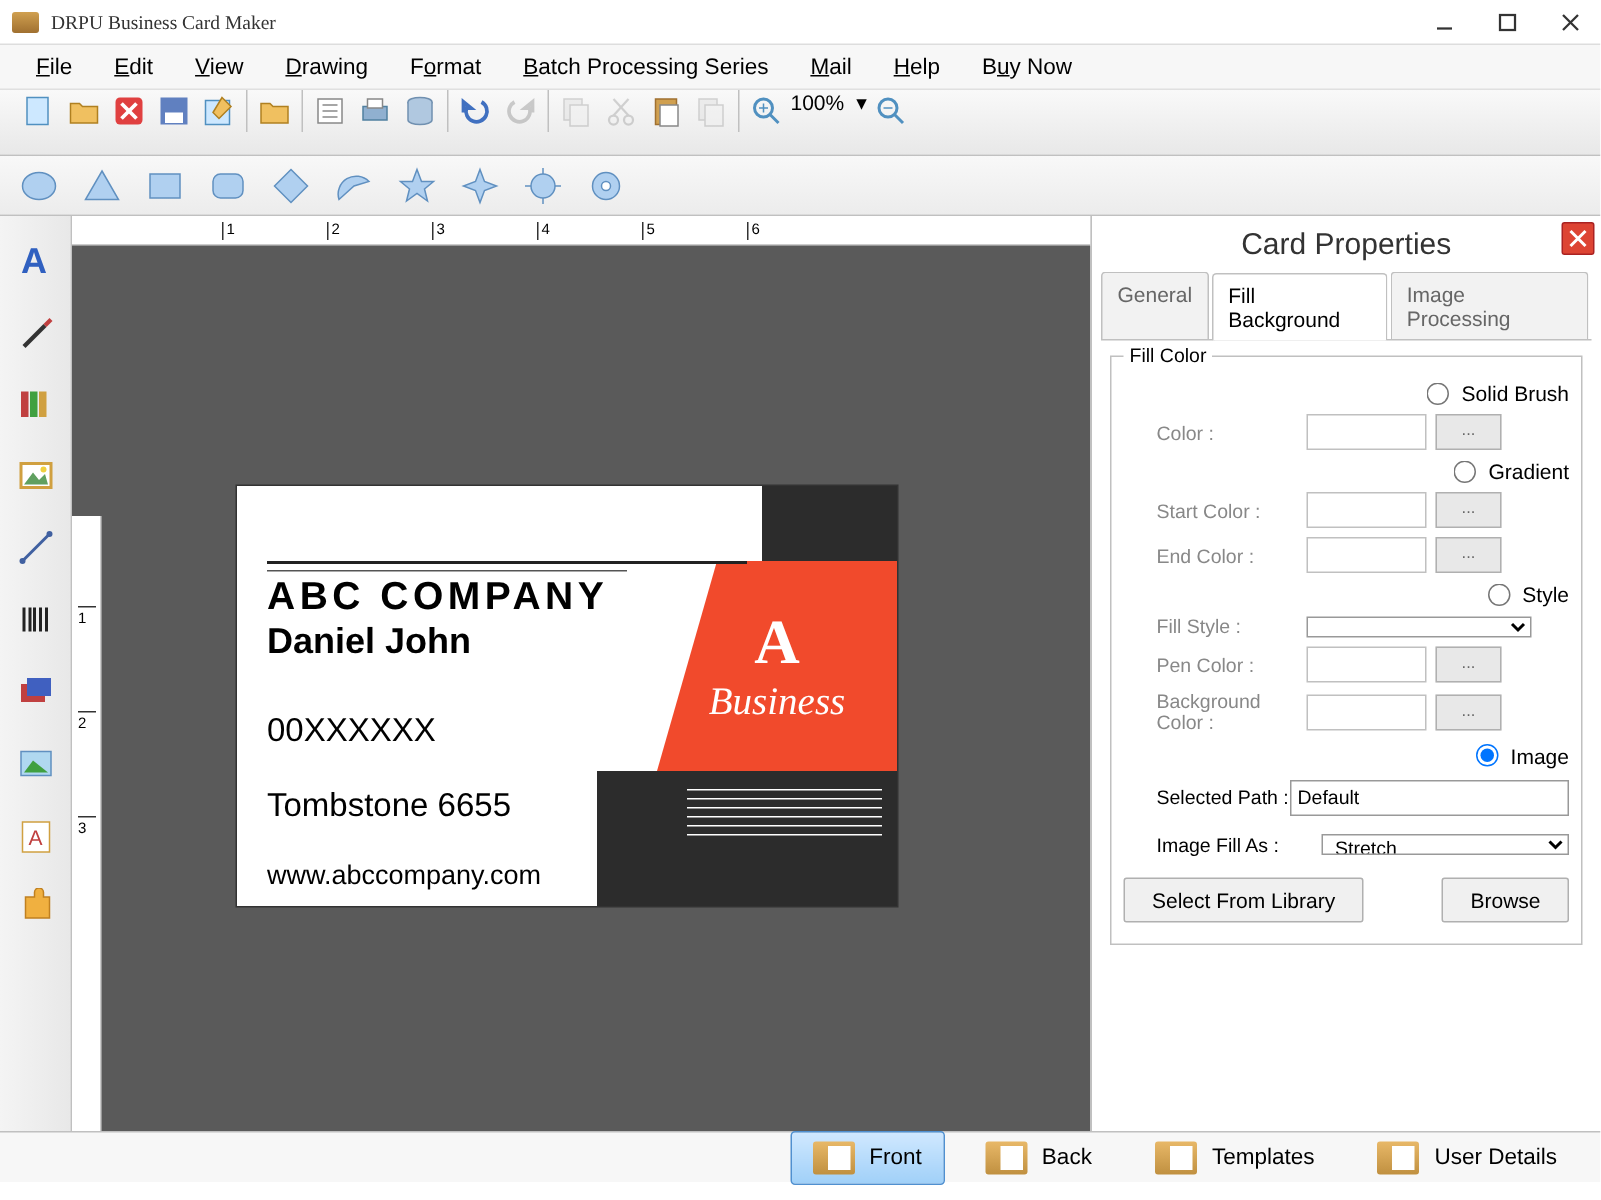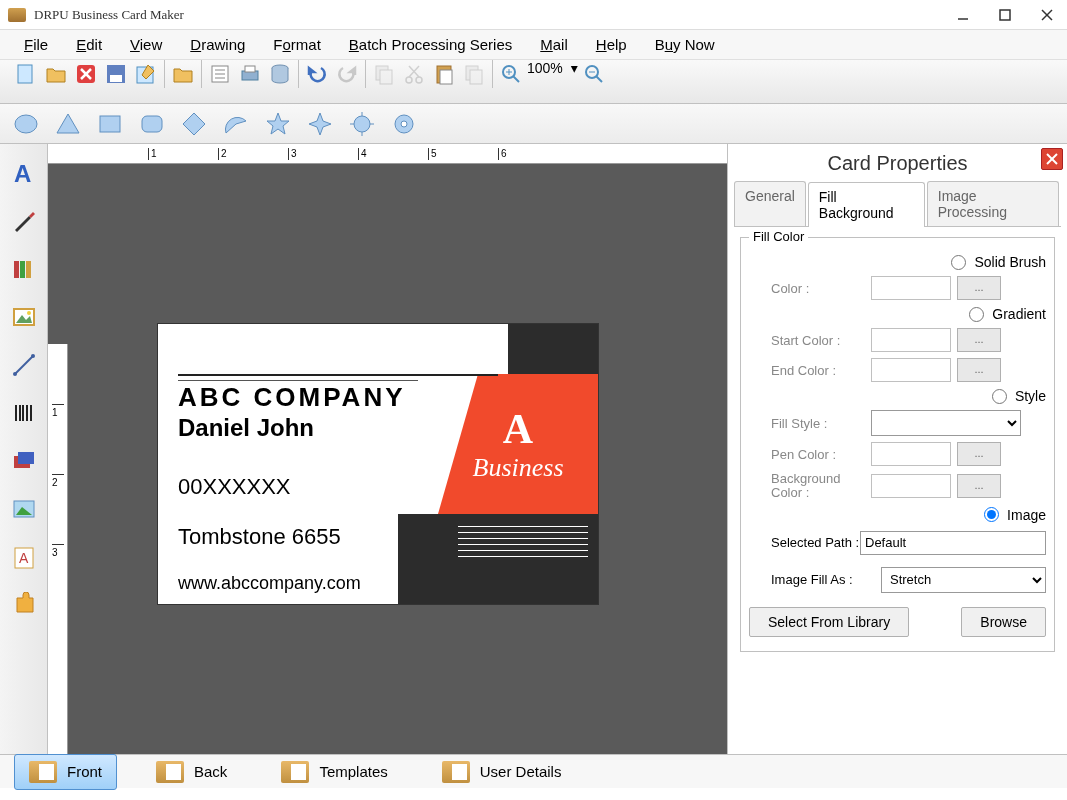--- a/index.html
+++ b/index.html
@@ -55,26 +55,26 @@
 .radio-row input[type=radio] { width: 15px; height: 15px; }
 .sub { margin-left: 22px; display: flex; align-items: center; margin-bottom: 6px; }
 .sub label { width: 100px; color: #888; font-size: 13px; }
 .colorbox { width: 80px; height: 24px; border: 1px solid #c0c0c0; background: #fff; }
 .dots { width: 44px; height: 24px; background: #e8e8e8; border: 1px solid #b0b0b0; text-align: center; line-height: 20px; margin-left: 6px; cursor: pointer; font-size: 11px; color: #666; }
 .sel-row { display: flex; align-items: center; margin: 8px 0 0 22px; }
 .sel-row label { width: 110px; font-size: 13px; }
 .sel-row input, .sel-row select { flex: 1; border: 1px solid #999; height: 24px; font-size: 13px; padding: 0 4px; background: #fff; }
 .btn-row { display: flex; gap: 18px; justify-content: space-between; margin-top: 14px; }
 .btn-row button { padding: 6px 18px; background: #f0f0f0; border: 1px solid #b0b0b0; font-size: 14px; cursor: pointer; border-radius: 2px; }
-.bottombar { height: 34px; border-top: 1px solid #c0c0c0; display: flex; align-items: center; padding: 0 14px; gap: 24px; background: #f7f7f7; }
+.bottombar { height: 34px; border-top: 1px solid #c0c0c0; display: flex; align-items: center; padding: 0 14px; gap: 12px; background: #f7f7f7; justify-content: flex-end; }
 .bbtn { display: flex; align-items: center; gap: 10px; padding: 6px 14px; border: 1px solid transparent; cursor: pointer; font-size: 15px; border-radius: 3px; }
 .bbtn.active { background: linear-gradient(#d0e8ff,#a0d0f8); border: 1px solid #5090d0; }
 .bicon { width: 28px; height: 22px; background: linear-gradient(#e8b868,#c09040); border-radius: 2px; position: relative; }
 .bicon::before { content: ""; position: absolute; inset: 3px 3px 3px 10px; background: #fff; }
-select.combo { border: 1px solid #999; height: 26px; font-size: 13px; padding: 0 4px; background: #fff; width: 150px; }
+select.combo { border: 1px solid #999; height: 14px; font-size: 13px; padding: 0 4px; background: #fff; width: 150px; }
 </style>
 </head>
 <body>
 
 <div class="titlebar">
   <div class="app-icon"></div>
   <div class="title">DRPU Business Card Maker</div>
   <div class="winbtns">
     <div>
         <svg viewBox="0 0 14 14">

